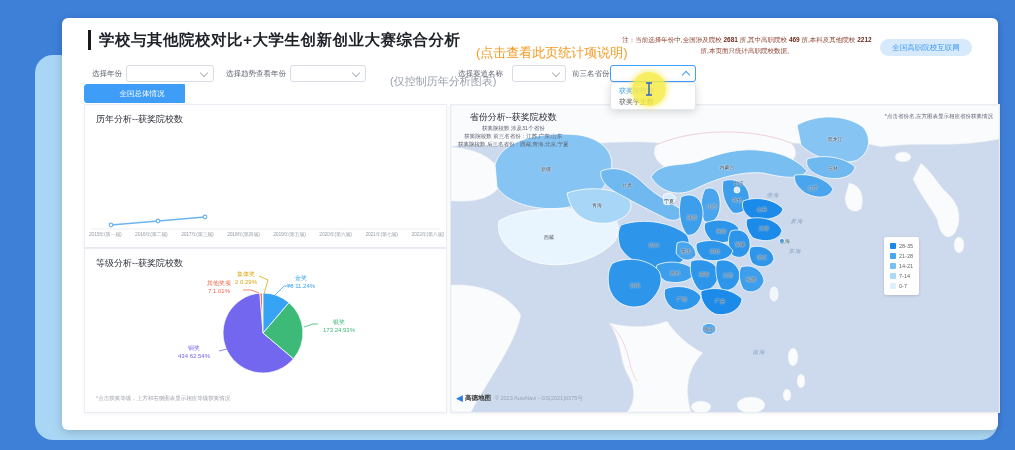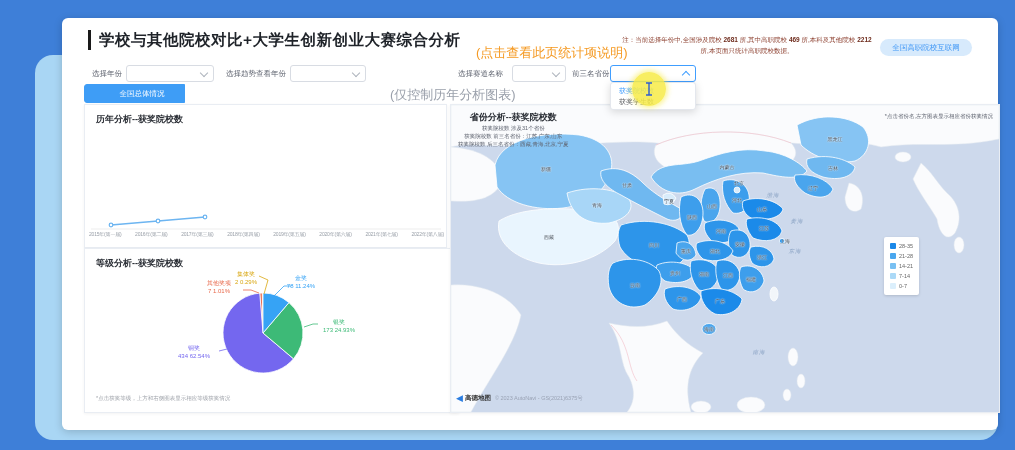--- a/index.html
+++ b/index.html
@@ -13,44 +13,44 @@
   .title{position:absolute;left:26px;top:12px;margin:0;font-size:15.5px;font-weight:bold;
     color:#1f2329;border-left:3px solid #1a1a1a;padding-left:8px;line-height:20px;letter-spacing:.5px;}
   .stats-link{position:absolute;left:414px;top:26px;font-size:13px;color:#f59a23;text-decoration:none;cursor:pointer;}
   .note{position:absolute;left:556px;top:17px;width:258px;font-size:6.5px;line-height:10.5px;
     color:#8d4030;text-align:center;}
   .note b{font-weight:bold;color:#6f2c1d;}
   .clear-btn{position:absolute;left:818px;top:21px;width:92px;height:17px;background:#d7eafc;
     border-radius:9px;color:#3e96f5;font-size:7.5px;line-height:17px;text-align:center;cursor:pointer;}
   
   .flabel{position:absolute;top:51px;font-size:7.5px;color:#5f6470;}
-  .fnote{position:absolute;top:68px;font-size:13px;color:#9aa0ab;padding-left:16px;}
+  .fnote{position:absolute;top:56px;font-size:11px;color:#9aa0ab;padding-left:16px;}
   .select{position:absolute;top:47px;height:15px;background:#fff;border:1px solid #d8dce3;border-radius:3px;cursor:pointer;}
   .select.open{border-color:#409eff;}
   .chev{position:absolute;right:6px;top:4px;width:5px;height:5px;border-right:1px solid #aeb4bd;
     border-bottom:1px solid #aeb4bd;transform:rotate(45deg);}
   .chev.up{transform:rotate(225deg);border-color:#409eff;top:6px;}
   .dropdown{position:absolute;left:548px;top:64px;width:84px;background:#fff;border:1px solid #e4e7ed;
     border-radius:3px;box-shadow:0 2px 8px rgba(0,0,0,.15);z-index:40;padding:2px 0;}
   .opt{height:11px;line-height:11px;font-size:7px;padding-left:8px;color:#606266;cursor:pointer;}
   .opt.sel{color:#409eff;}
   .cursor-glow{position:absolute;left:570px;top:54px;width:34px;height:34px;border-radius:50%;
     background:rgba(247,235,70,.85);box-shadow:0 0 5px 2px rgba(247,235,70,.55);z-index:50;
     display:flex;align-items:center;justify-content:center;}
   
   .tabs{position:absolute;left:22px;top:66px;height:17px;display:flex;}
   .tab{height:17px;line-height:17px;text-align:center;font-size:7.5px;color:#5c626b;background:#fff;
     border:1px solid #e6e9ef;border-left:none;cursor:pointer;white-space:nowrap;}
   .tab:first-child{border-left:1px solid #e6e9ef;border-radius:3px 0 0 3px;}
   .tab.active{background:#3e9df6;border-color:#3e9df6;color:#fff;padding-left:15px;}
   
   .panel{position:absolute;background:#fff;border:1px solid #e9edf3;box-shadow:0 1px 3px rgba(0,0,0,.05);}
-  .ptitle{position:absolute;left:11px;top:8px;font-size:9px;font-weight:bold;color:#2b2f36;z-index:3;}
+  .ptitle{position:absolute;left:11px;top:8px;font-size:9px;font-weight:normal;color:#2b2f36;z-index:3;}
   .line-panel{left:22px;top:86px;width:361px;height:142px;}
-  .pie-panel{left:22px;top:230px;width:361px;height:163px;padding-left:12px;}
+  .pie-panel{left:22px;top:230px;width:361px;height:163px;}
   .map-panel{left:388px;top:86px;width:548px;height:307px;overflow:hidden;text-align:center;}
   #line-svg,#pie-svg{position:absolute;left:0;top:0;}
   .x-labels{position:absolute;left:4px;right:2px;top:126px;display:flex;justify-content:space-between;z-index:2;}
   .x-labels span{font-size:5px;color:#9aa0a9;white-space:nowrap;letter-spacing:-.2px;}
   .plabel{position:absolute;font-size:6px;line-height:7.5px;text-align:center;z-index:3;white-space:nowrap;}
   .pl-name{display:block;}
   .footnote{position:absolute;left:11px;top:146px;font-size:5.5px;color:#a0a4ab;z-index:3;}
   
   .map-head{position:absolute;left:7px;top:6px;z-index:3;}
   .map-head .ptitle{position:static;}

